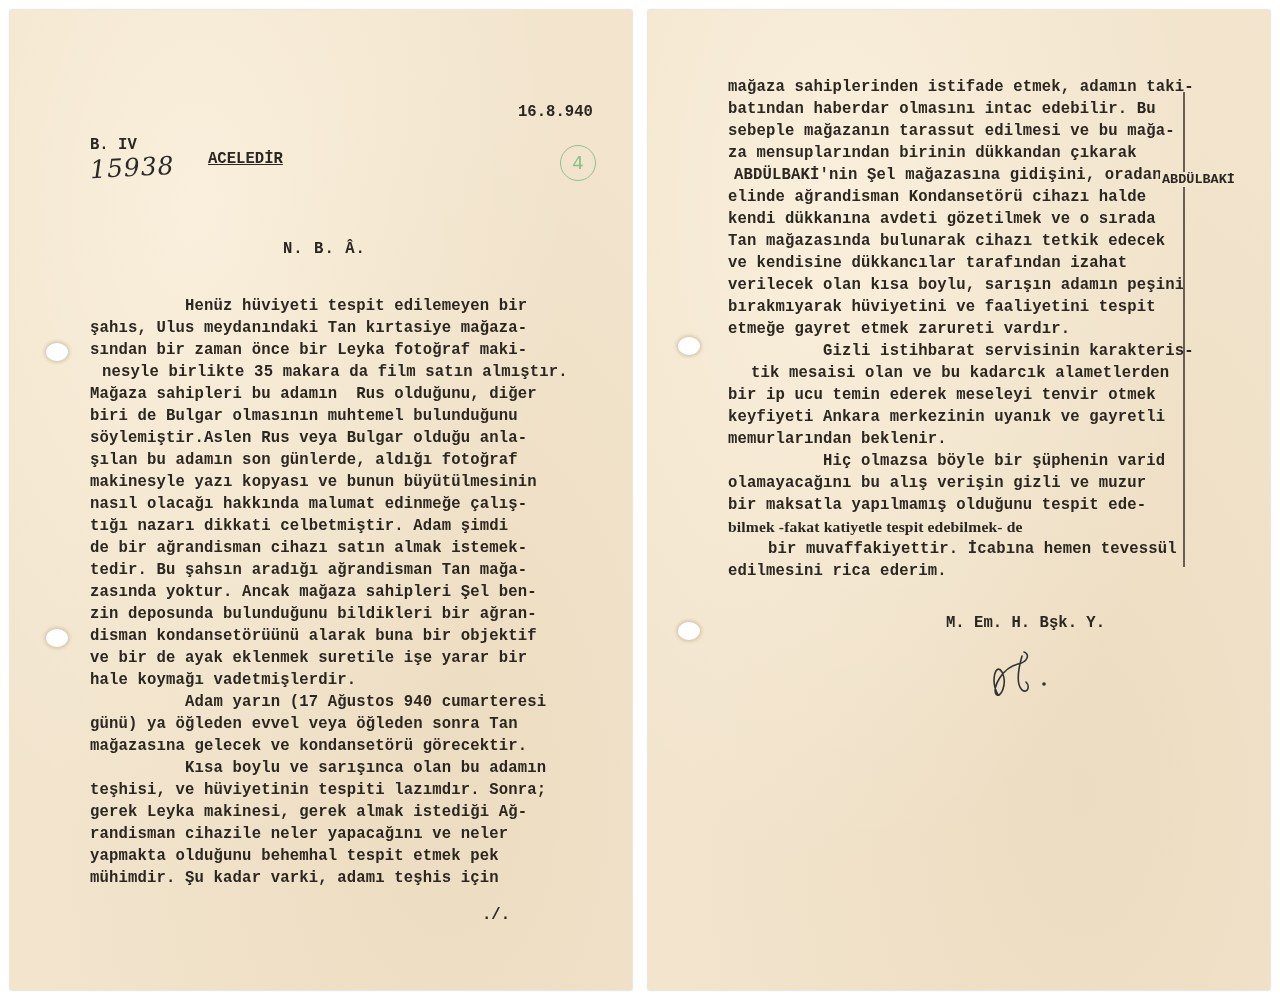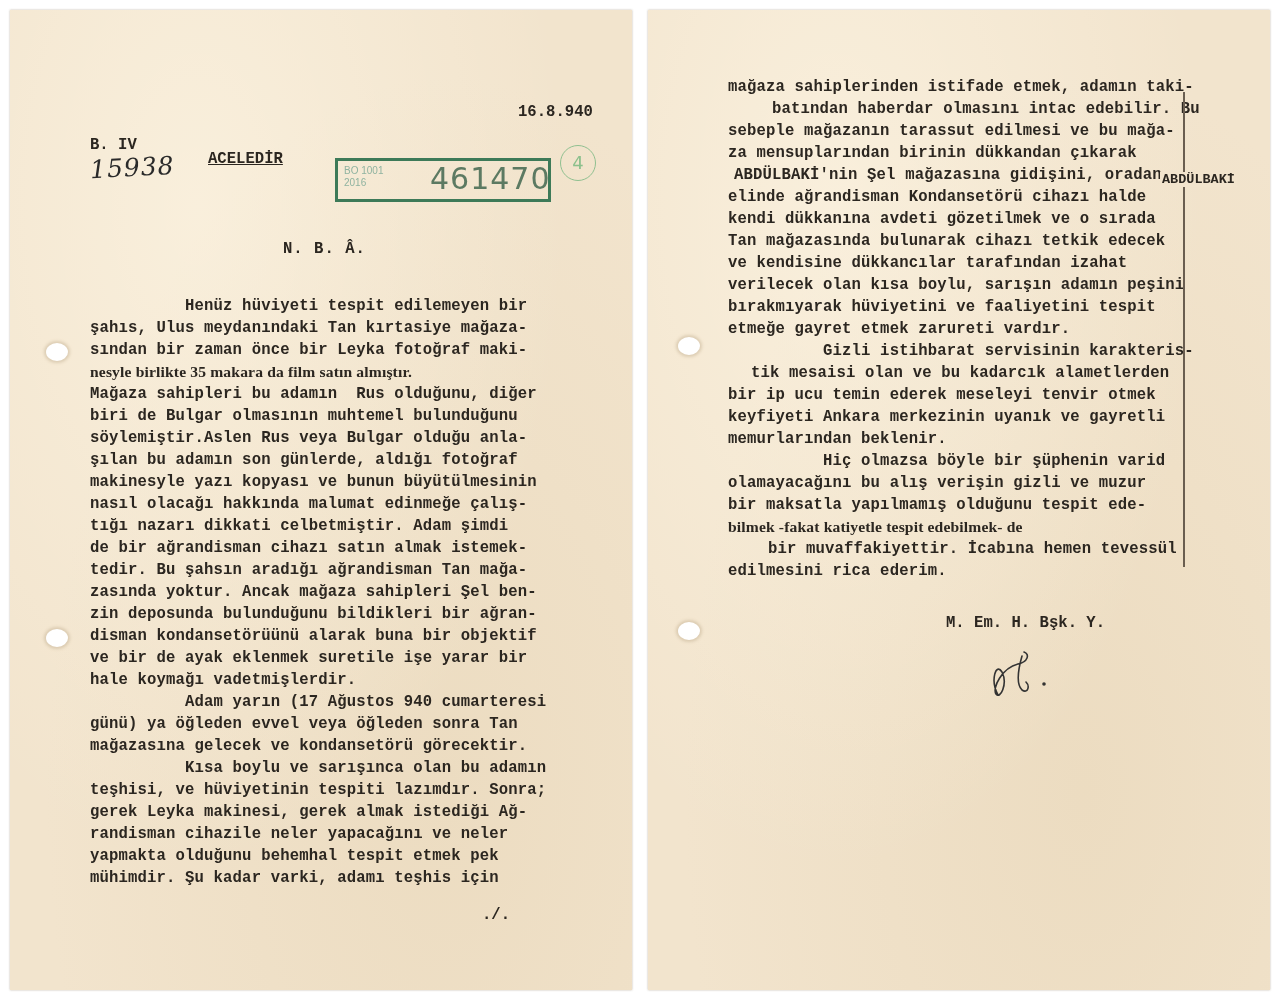--- a/index.html
+++ b/index.html
@@ -98,36 +98,29 @@
 
 <div class="page page-left">
   <div class="punch-hole" style="left:36px; top:333px;"></div>
   <div class="punch-hole" style="left:36px; top:619px;"></div>
 
   <div class="date">16.8.940</div>
   <div class="ref-code">B. IV</div>
   <div class="handwritten-number">15938</div>
   <div class="urgent-label">ACELEDİR</div>
 
-  <div class="archive-stamp">
-    <div class="stamp-code">
-      <div>BO 1001</div>
-      <div>2016</div>
-    </div>
-    <div class="stamp-number">461470</div>
-  </div>
   <div class="page-circle">4</div>
 
   <div class="heading">N.  B.  Â.</div>
 
   <div>
     <div class="line" style="left:80px; top:285px;">          Henüz hüviyeti tespit edilemeyen bir</div>
     <div class="line" style="left:80px; top:307px;">şahıs, Ulus meydanındaki Tan kırtasiye mağaza-</div>
     <div class="line" style="left:80px; top:329px;">sından bir zaman önce bir Leyka fotoğraf maki-</div>
-    <div class="line" style="left:80px; top:351px;font-family:Liberation Serif, serif;">nesyle birlikte 35 makara da film satın almıştır.</div>
+    <div class="line" style="left:92px; top:351px;">nesyle birlikte 35 makara da film satın almıştır.</div>
     <div class="line" style="left:80px; top:373px;">Mağaza sahipleri bu adamın  Rus olduğunu, diğer</div>
     <div class="line" style="left:80px; top:395px;">biri de Bulgar olmasının muhtemel bulunduğunu</div>
     <div class="line" style="left:80px; top:417px;">söylemiştir.Aslen Rus veya Bulgar olduğu anla-</div>
     <div class="line" style="left:80px; top:439px;">şılan bu adamın son günlerde, aldığı fotoğraf</div>
     <div class="line" style="left:80px; top:461px;">makinesyle yazı kopyası ve bunun büyütülmesinin</div>
     <div class="line" style="left:80px; top:483px;">nasıl olacağı hakkında malumat edinmeğe çalış-</div>
     <div class="line" style="left:80px; top:505px;">tığı nazarı dikkati celbetmiştir. Adam şimdi</div>
     <div class="line" style="left:80px; top:527px;">de bir ağrandisman cihazı satın almak istemek-</div>
     <div class="line" style="left:80px; top:549px;">tedir. Bu şahsın aradığı ağrandisman Tan mağa-</div>
     <div class="line" style="left:80px; top:571px;">zasında yoktur. Ancak mağaza sahipleri Şel ben-</div>
@@ -148,21 +141,21 @@
 
   <div class="continuation">./.</div>
 </div>
 
 <div class="page page-right">
   <div class="punch-hole" style="left:30px; top:327px;"></div>
   <div class="punch-hole" style="left:30px; top:612px;"></div>
 
   <div>
     <div class="line" style="left:80px; top:66px;">mağaza sahiplerinden istifade etmek, adamın taki-</div>
-    <div class="line" style="left:80px; top:88px;margin-left:44px;">batından haberdar olmasını intac edebilir. Bu</div>
+    <div class="line" style="left:80px; top:88px;">batından haberdar olmasını intac edebilir. Bu</div>
     <div class="line" style="left:80px; top:110px;">sebeple mağazanın tarassut edilmesi ve bu mağa-</div>
     <div class="line" style="left:80px; top:132px;">za mensuplarından birinin dükkandan çıkarak</div>
     <div class="line" style="left:86px; top:154px;">ABDÜLBAKİ'nin Şel mağazasına gidişini, oradan</div>
     <div class="line" style="left:80px; top:176px;">elinde ağrandisman Kondansetörü cihazı halde</div>
     <div class="line" style="left:80px; top:198px;">kendi dükkanına avdeti gözetilmek ve o sırada</div>
     <div class="line" style="left:80px; top:220px;">Tan mağazasında bulunarak cihazı tetkik edecek</div>
     <div class="line" style="left:80px; top:242px;">ve kendisine dükkancılar tarafından izahat</div>
     <div class="line" style="left:80px; top:264px;">verilecek olan kısa boylu, sarışın adamın peşini</div>
     <div class="line" style="left:80px; top:286px;">bırakmıyarak hüviyetini ve faaliyetini tespit</div>
     <div class="line" style="left:80px; top:308px;">etmeğe gayret etmek zarureti vardır.</div>

